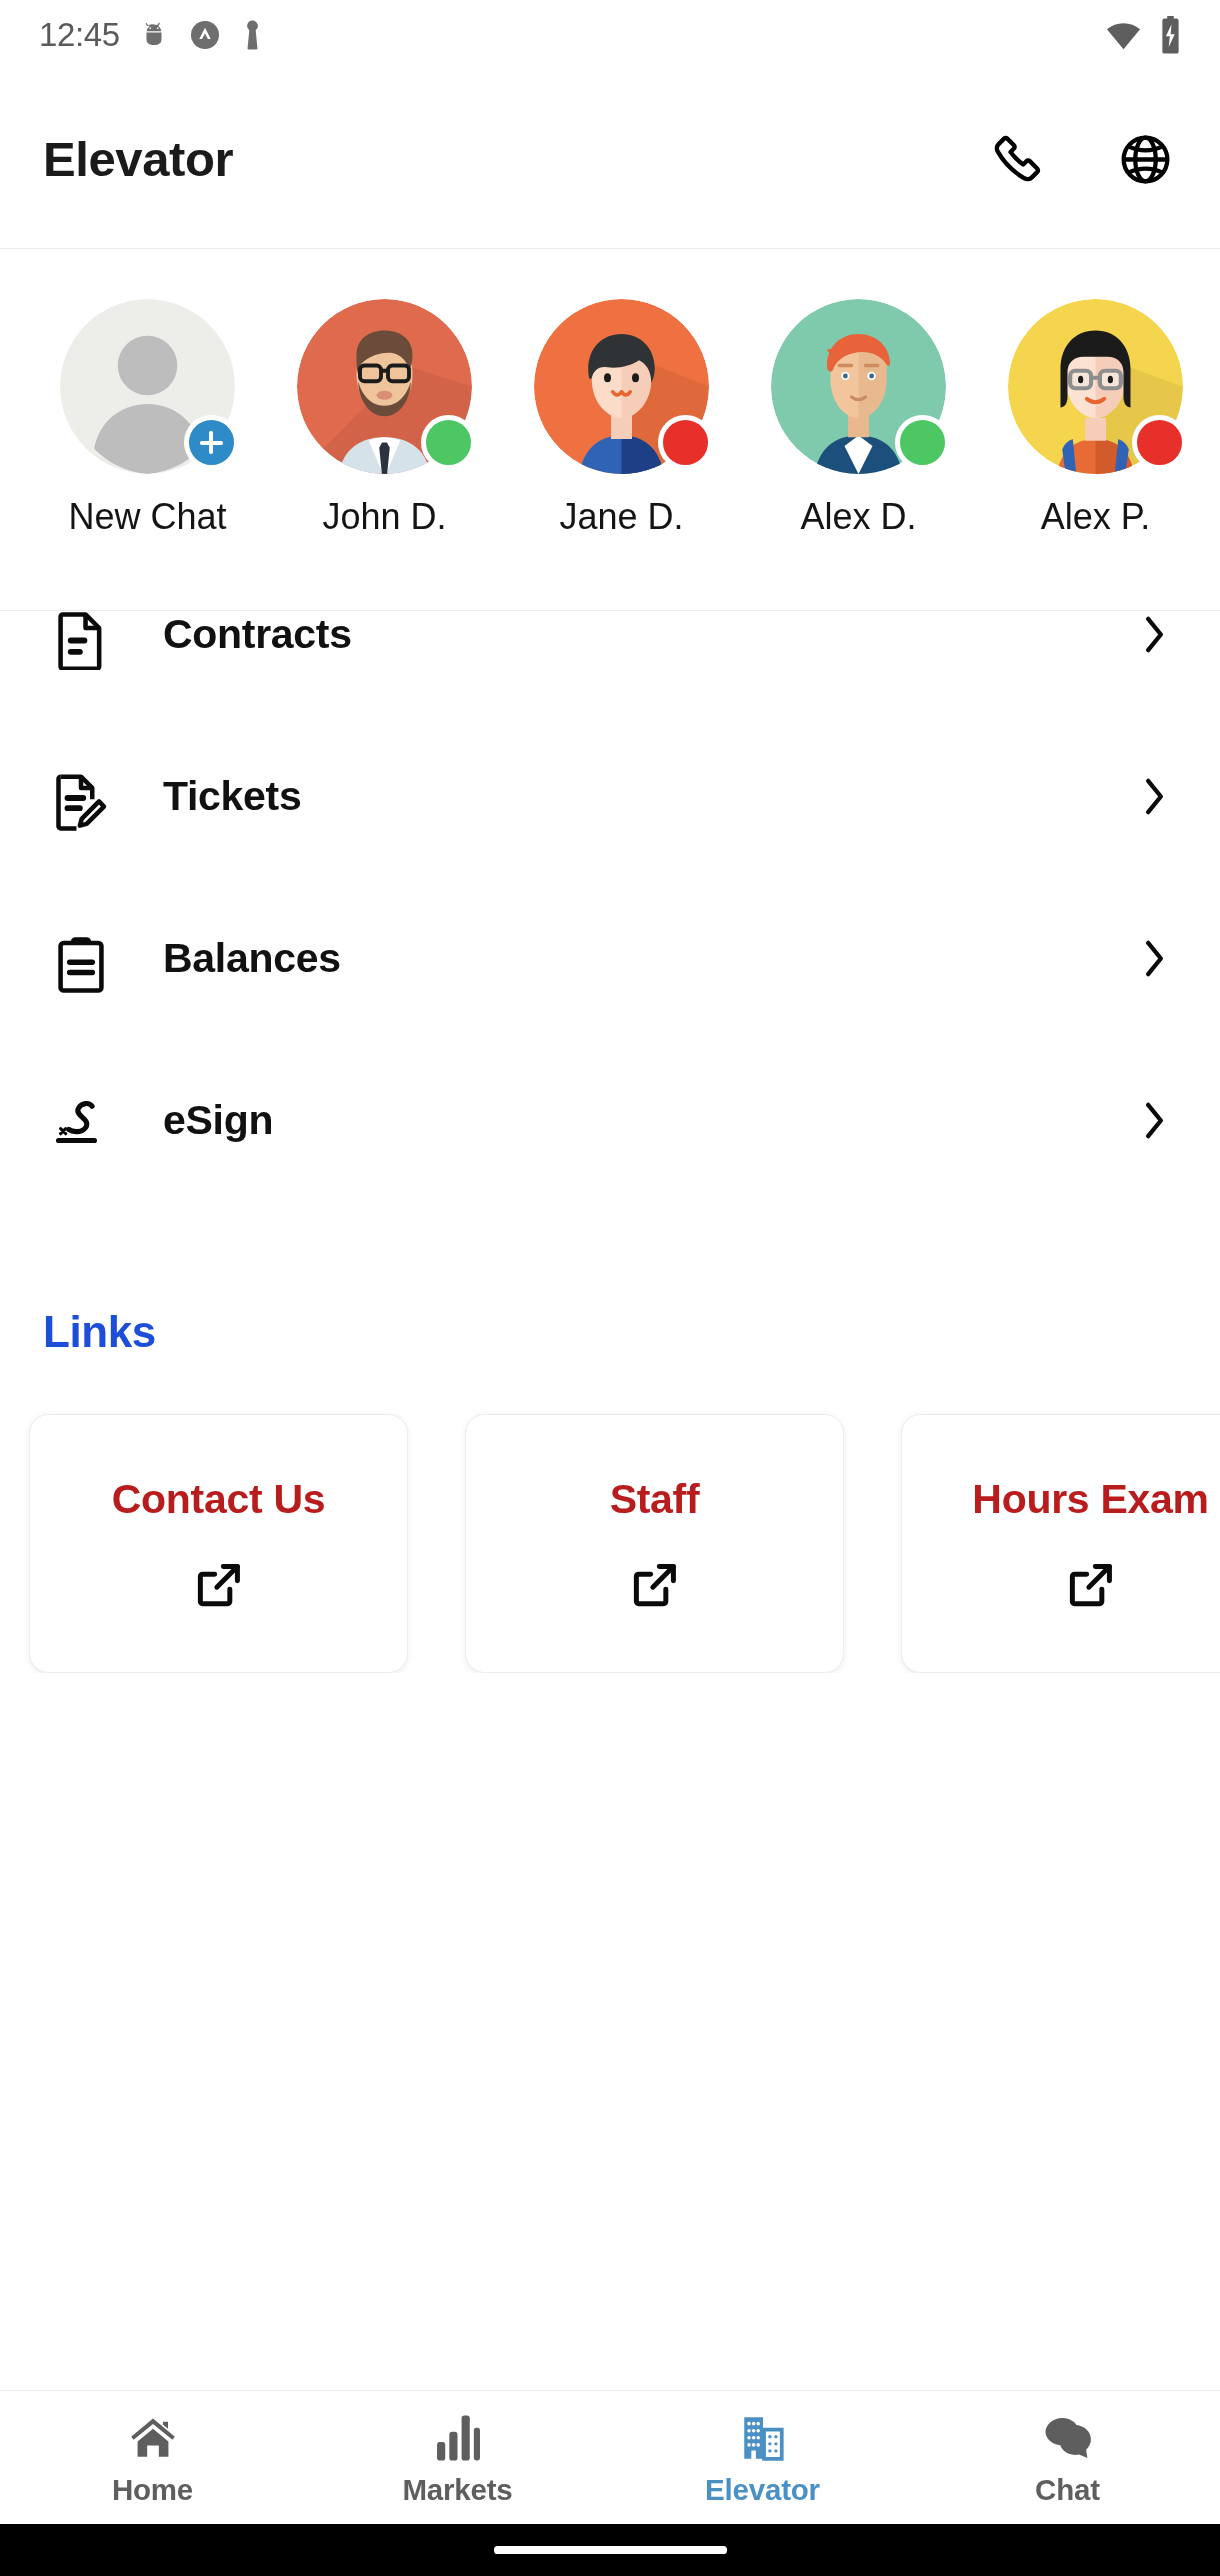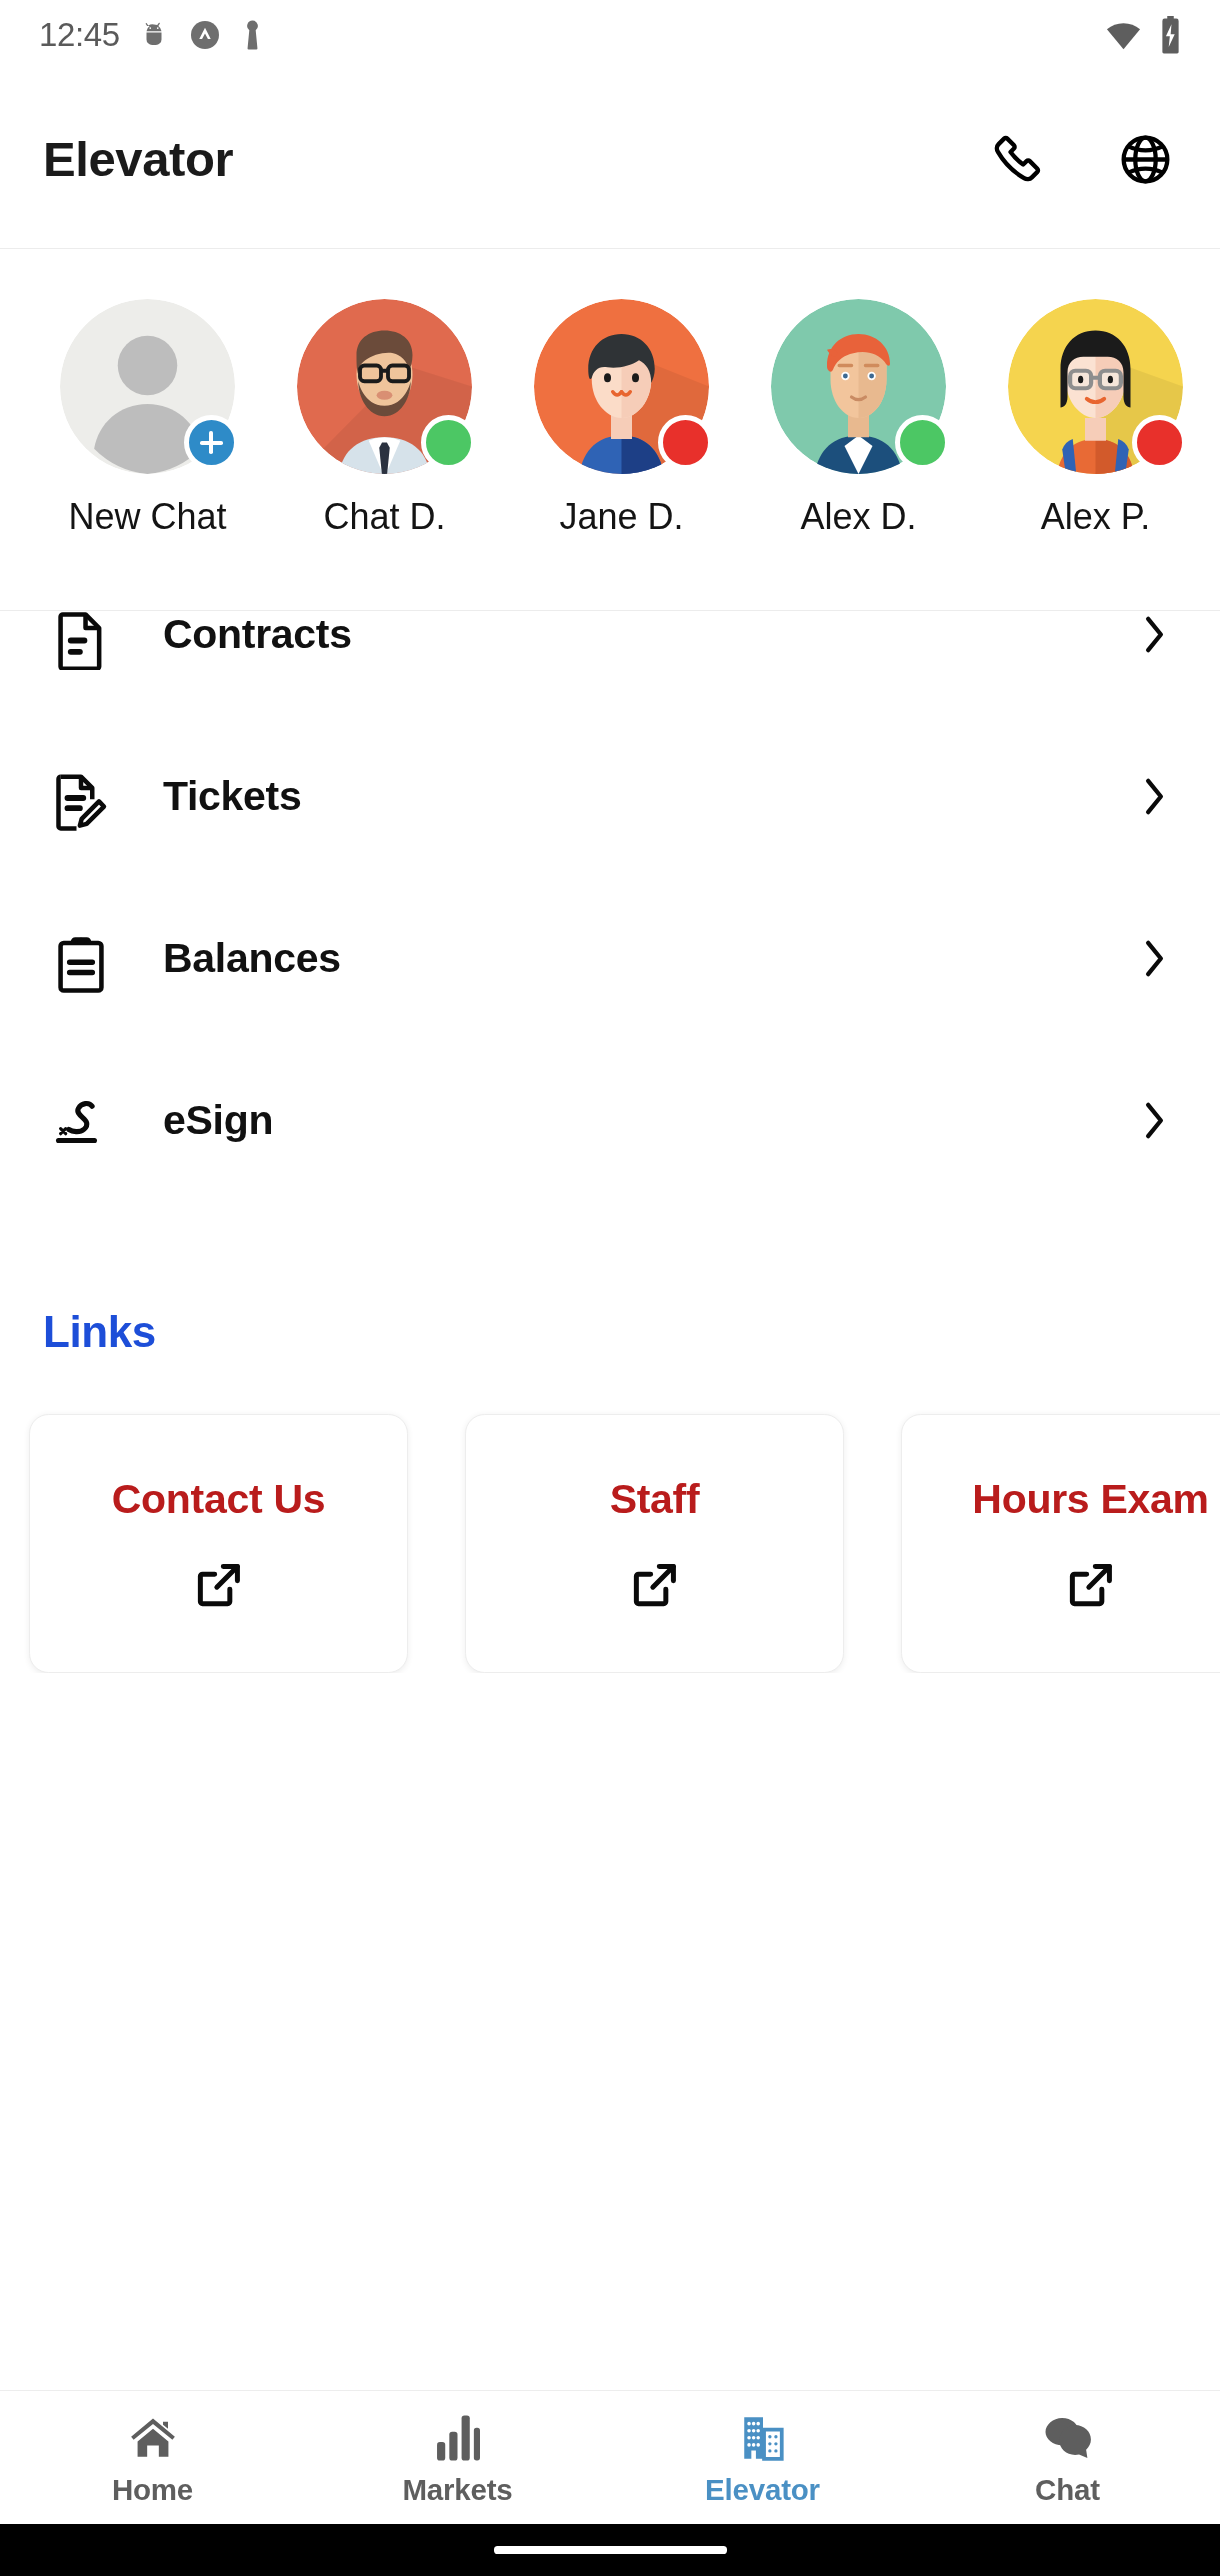--- a/index.html
+++ b/index.html
@@ -236,21 +236,21 @@
             <path d="M34 43c0-11 7-19 16-19s16 8 16 19c0 12-7 22-16 22s-16-10-16-22Z" fill="#efc49b"></path>
             <path d="M34 32c0-9 7-14 16-14s16 5 16 14c0 4-1 7-2 9-1-6-5-9-9-10-5-1-12 1-16 4-3 2-4 5-4 8-1-2-1-7-1-11Z" fill="#6b4b3a"></path>
             <path d="M35 47c0 10 6 20 15 20s15-10 15-20c0 0-3 14-15 14S35 47 35 47Z" fill="#6b4b3a"></path>
             <rect x="36" y="38" width="12" height="9" rx="2.5" fill="none" stroke="#1b1b1b" stroke-width="2.2"></rect>
             <rect x="52" y="38" width="12" height="9" rx="2.5" fill="none" stroke="#1b1b1b" stroke-width="2.2"></rect>
             <path d="M48 41h4" stroke="#1b1b1b" stroke-width="2.2"></path>
             <ellipse cx="50" cy="55" rx="4.5" ry="2.6" fill="#d98f73"></ellipse>
           </svg>
           <span class="badge online"></span>
         </div>
-        <div class="av-name">Chat D.</div>
+        <div class="av-name">John D.</div>
       </div>
 
       <div class="avatar-cell">
         <div class="av-circle">
           <svg class="av-img" viewBox="0 0 100 100">
             <circle cx="50" cy="50" r="50" fill="#ef7040"></circle>
             <path d="M100 50a50 50 0 0 1-50 50V30Z" fill="#000" opacity=".06"></path>
             <path d="M26 100c2-14 11-22 24-22s22 8 24 22Z" fill="#2f63b5"></path>
             <path d="M50 78c13 0 22 8 24 22H50Z" fill="#1d3f86"></path>
             <path d="M44 66h12v14H44Z" fill="#f6cdb8"></path>

